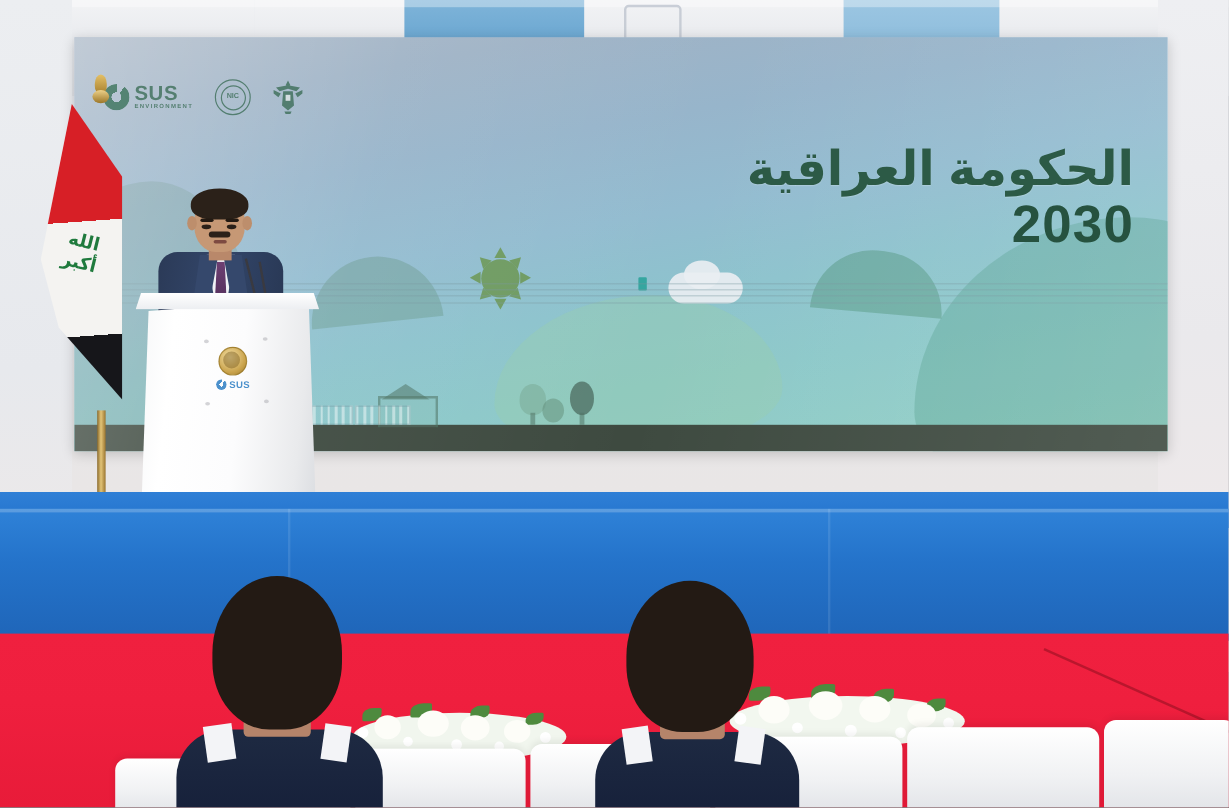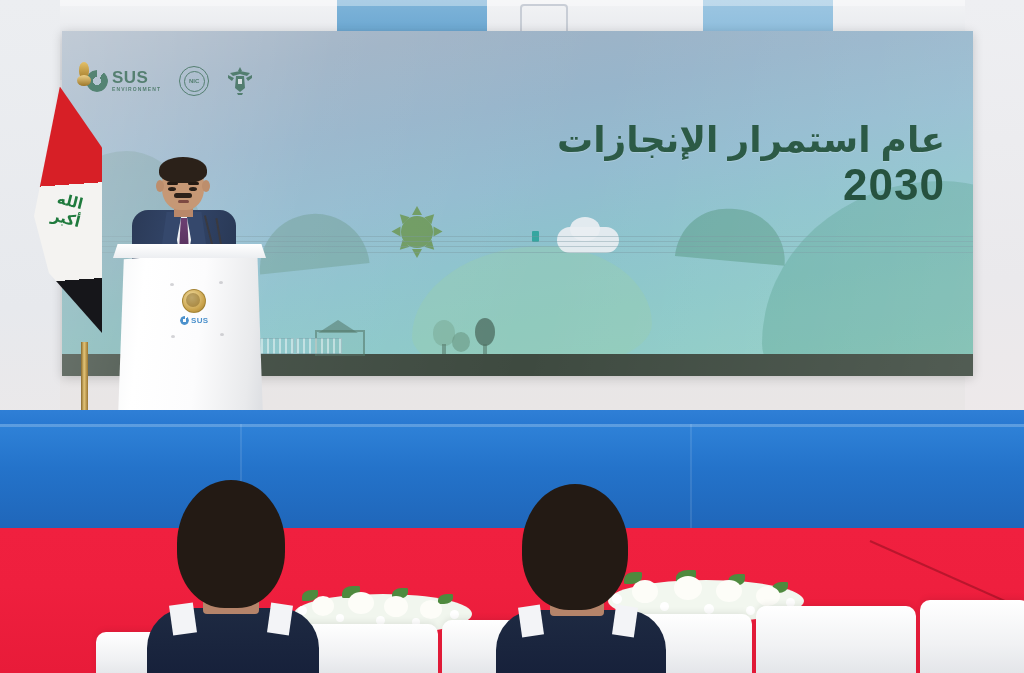--- a/index.html
+++ b/index.html
@@ -269,21 +269,21 @@
         <svg id="govEmblem" viewBox="0 0 26 30">
           <path fill="#31664c" d="M13 1 L15 5 L13 6 L11 5 Z M3 7 L13 5 L23 7 L20 10 L13 8 L6 10 Z
                                    M9 10 L17 10 L18 22 L13 26 L8 22 Z M1 9 L7 12 L5 15 L1 12 Z
                                    M25 9 L19 12 L21 15 L25 12 Z M10 27 L16 27 L15 29 L11 29 Z"></path>
           <rect x="11" y="13" width="4" height="5" fill="#e5ece8"></rect>
         </svg>
       </div>
     </div>
 
     <div class="abs" id="headline">
-      <div class="hl2">عام استمرار الإنجازات</div>
+      <div class="hl1">الحكومة العراقية</div>
       <div class="hl3">2030</div>
     </div>
   </div>
 
   <div class="abs" id="flagWrap">
     <div class="abs" id="finial"></div>
     <div class="abs" id="finialBall"></div>
     <div class="abs" id="flagCloth"></div>
     <div class="abs" id="takbir">الله أكبر</div>
     <div class="abs" id="pole"></div>

